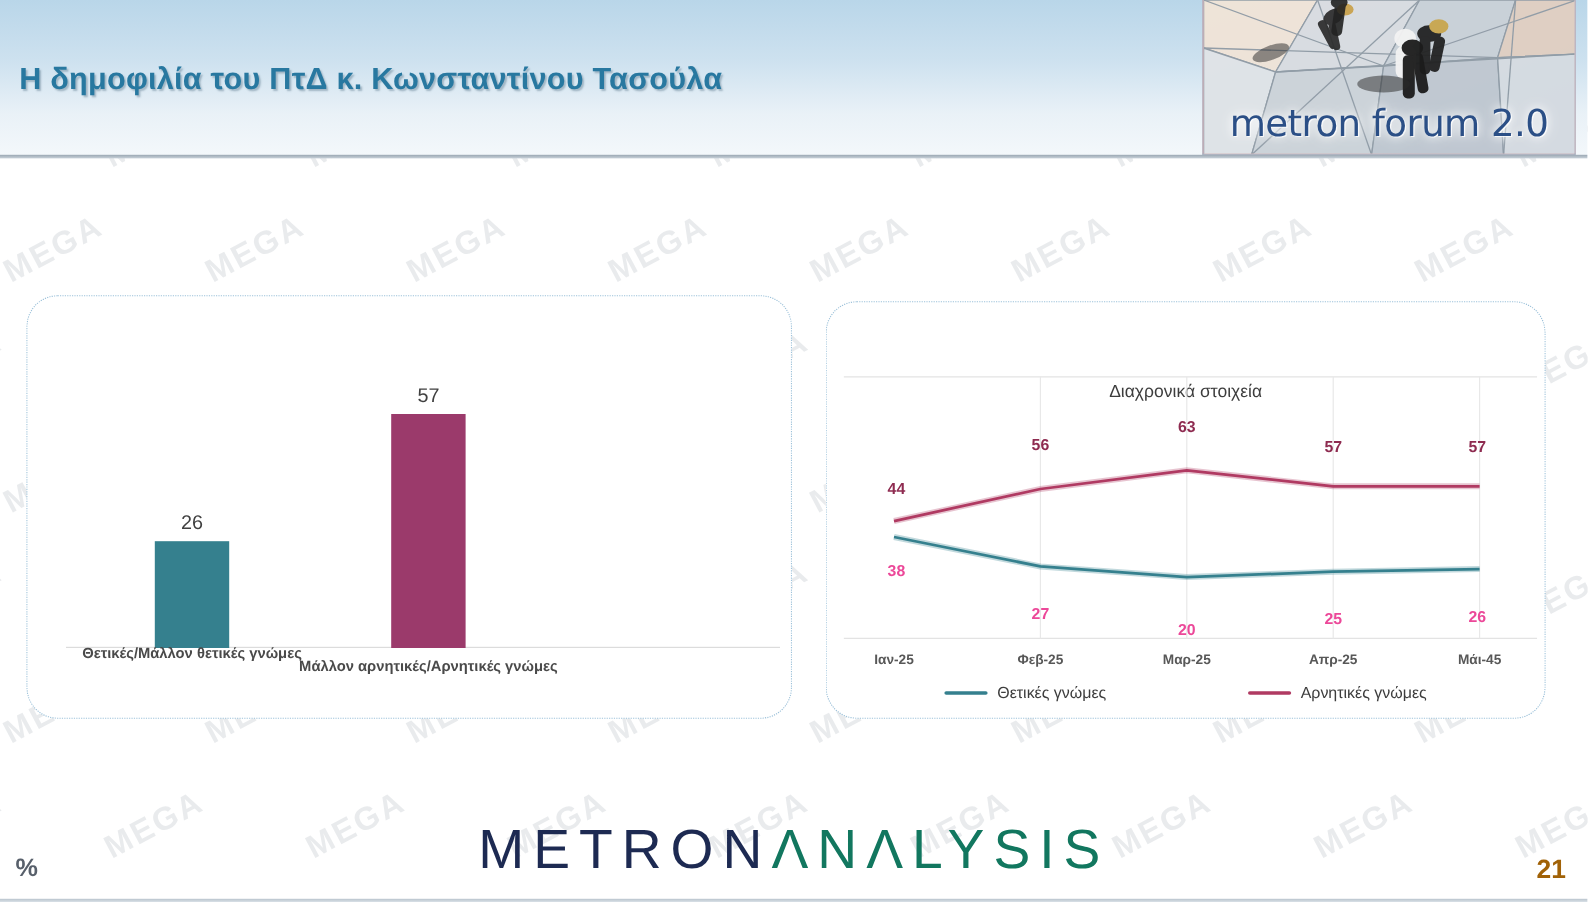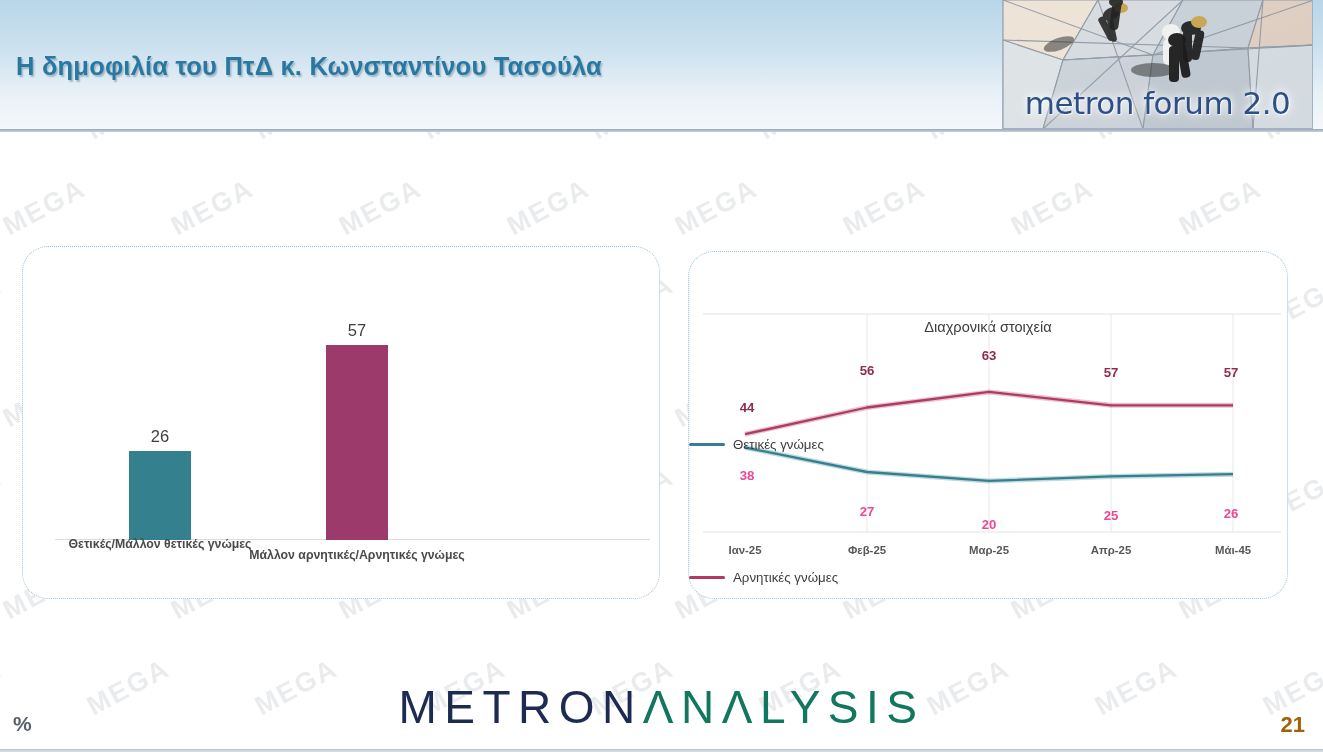--- a/index.html
+++ b/index.html
@@ -159,22 +159,21 @@
     font-weight: 700;
     color: #585858;
     white-space: nowrap;
   }
   #line-legend {
     position: absolute;
     left: 0; right: 0; bottom: 13px;
     display: flex;
     justify-content: center;
     gap: 118px;
-    align-items: flex-start;
-    flex-direction: column;
+    align-items: center;
   }
   .legend-item { display: flex; align-items: center; gap: 8px; }
   .legend-swatch { width: 36px; height: 3.4px; border-radius: 2px; }
   .legend-label { font-size: 13.3px; color: #3d3d3d; white-space: nowrap; }
 
   
   #footer-rule {
     position: absolute;
     left: 0; bottom: 0;
     width: 1323px; height: 3px;

